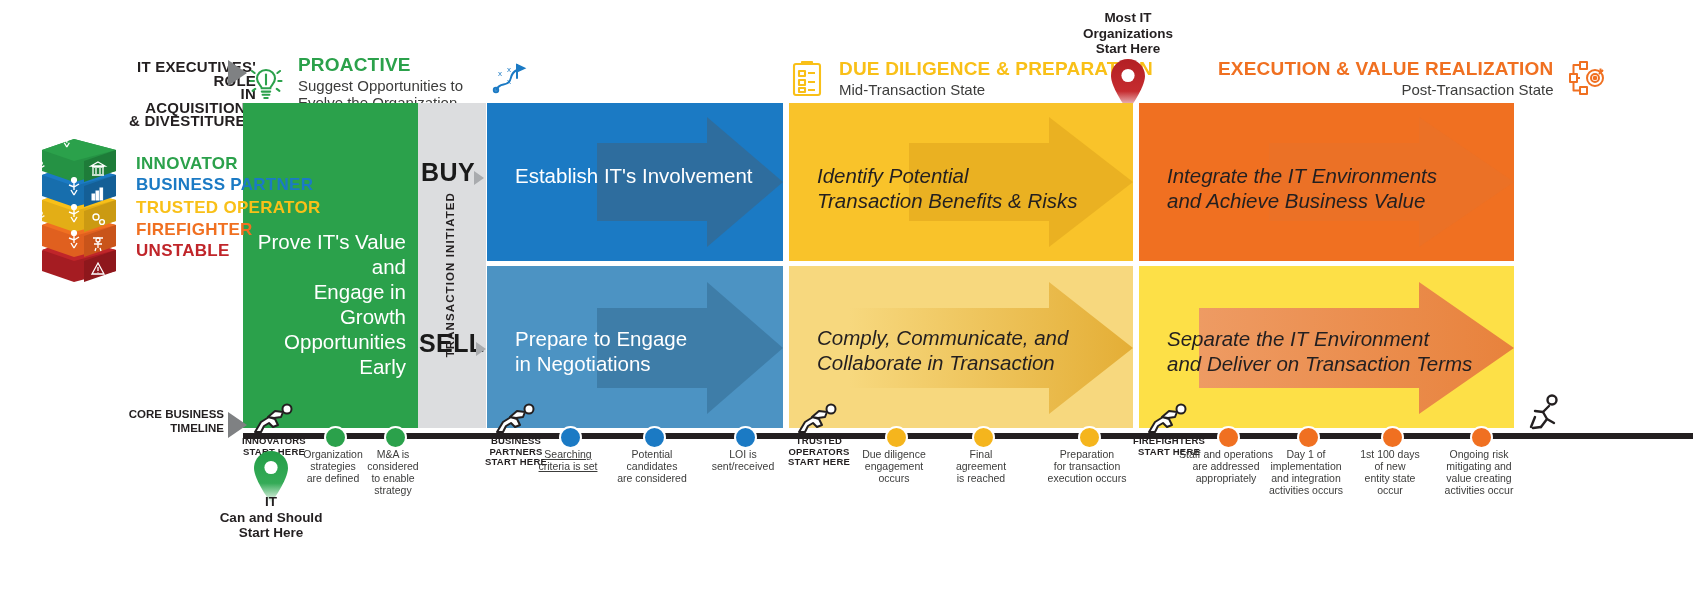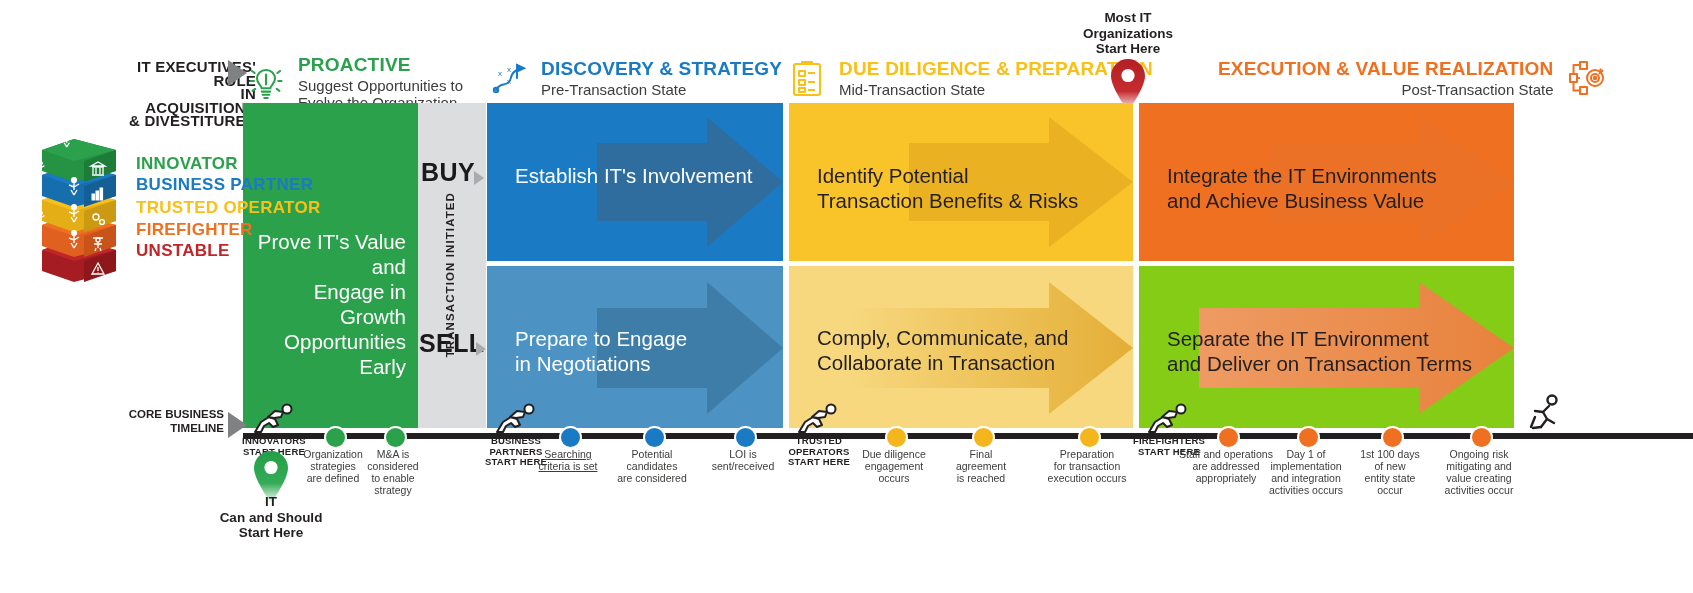--- a/index.html
+++ b/index.html
@@ -31,21 +31,21 @@
   .pin svg{width:100%;height:100%;display:block;}
   .pin-cap{position:absolute;text-align:center;font-weight:bold;font-size:13.5px;
            line-height:15.5px;color:#231f20;}
 
   
   .blocks{position:absolute;left:0;top:103px;}
   .blk{position:absolute;overflow:hidden;}
   .blk .arrow{position:absolute;right:0;top:0;height:100%;width:100%;}
   .blk .txt{position:absolute;left:28px;right:10px;font-size:20.5px;line-height:25px;}
   .blk.dark .txt{color:#ffffff;}
-  .blk.lite .txt{color:#231f20;}
+  .blk.lite .txt{color:#231f20;font-style:italic;}
 
   .mid{position:absolute;background:#dcdddf;}
   .buy,.sell{position:absolute;font-weight:bold;font-size:25px;color:#1a1a1a;letter-spacing:.4px;}
   .mini-tri{position:absolute;width:0;height:0;border-top:7px solid transparent;
             border-bottom:7px solid transparent;border-left:10px solid #a9abae;}
   .vert{position:absolute;font-size:11.5px;font-weight:bold;letter-spacing:1.1px;
         color:#231f20;writing-mode:vertical-rl;transform:rotate(180deg);white-space:nowrap;}
 
   
   .tl-line{position:absolute;left:243px;top:433px;width:1450px;height:6px;background:#231f20;}
@@ -101,24 +101,20 @@
           <circle cx="9" cy="34" r="2.2"></circle>
           <path d="M30 9v13"></path>
             <path d="M30 9l7 3.2-7 3.3z" fill="#1b7ac4"></path>
         </g>
         <g fill="#1b7ac4" font-size="8" font-family="Liberation Sans, sans-serif">
           <text x="11" y="20">x</text>
             <text x="20" y="16">x</text>
             <text x="20" y="28">x</text>
         </g>
       </svg>
-    </div>
-    <div>
-      <div class="phase-ttl">DISCOVERY &amp; STRATEGY</div>
-      <div class="phase-sub">Pre-Transaction State</div>
     </div>
   </div>
 
   <div class="phase-hd ph-yellow" style="left:785px;top:56px;">
     <div class="icon-box">
       <svg viewBox="0 0 44 44">
         <g fill="none" stroke="#f9c018" stroke-width="2.1" stroke-linejoin="round">
           <rect x="9" y="8" width="26" height="31" rx="2"></rect>
           <path d="M17 8V6h10v2"></path>
           <rect x="14" y="15" width="6" height="5"></rect>
@@ -234,21 +230,21 @@
             </linearGradient>
           </defs>
         <path d="M60 42h200V16l84 66-84 66V122H60z" fill="url(#ga)"></path>
       </svg>
       <div class="txt" style="top:59px;">
         <div>Comply, Communicate, and</div>
         <div>Collaborate in Transaction</div>
       </div>
     </div>
 
-    <div class="blk lite" style="left:1139px;top:163px;width:375px;height:162px;background:#84cc16;">
+    <div class="blk lite" style="left:1139px;top:163px;width:375px;height:162px;background:#fde047;">
       <svg class="arrow" viewBox="0 0 375 162" preserveAspectRatio="none">
         <defs>
             <linearGradient id="gb" x1="0" y1="0" x2="1" y2="0">
           <stop offset="0" stop-color="#ee9b63"></stop>
               <stop offset="1" stop-color="#e8823c"></stop>
             </linearGradient>
           </defs>
         <path d="M60 42h220V16l95 66-95 66V122H60z" fill="url(#gb)"></path>
       </svg>
       <div class="txt" style="top:60px;">

